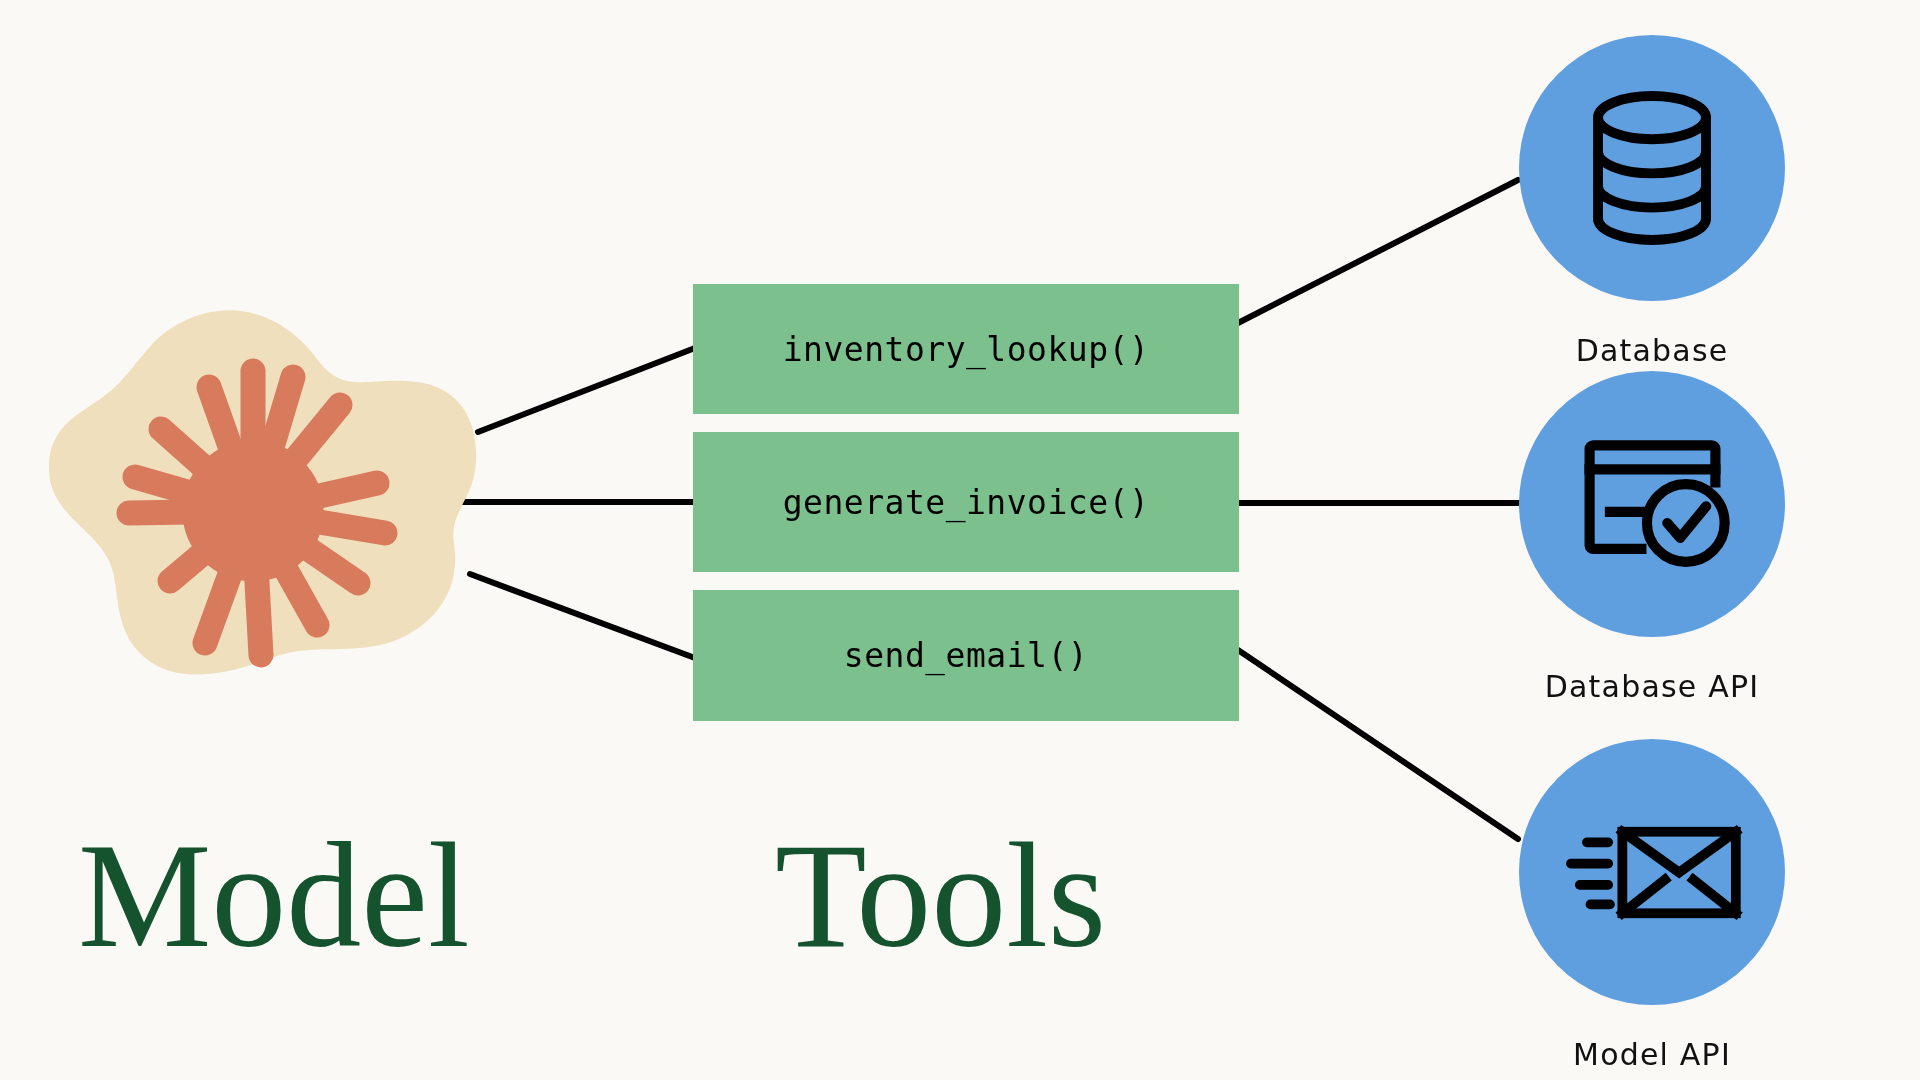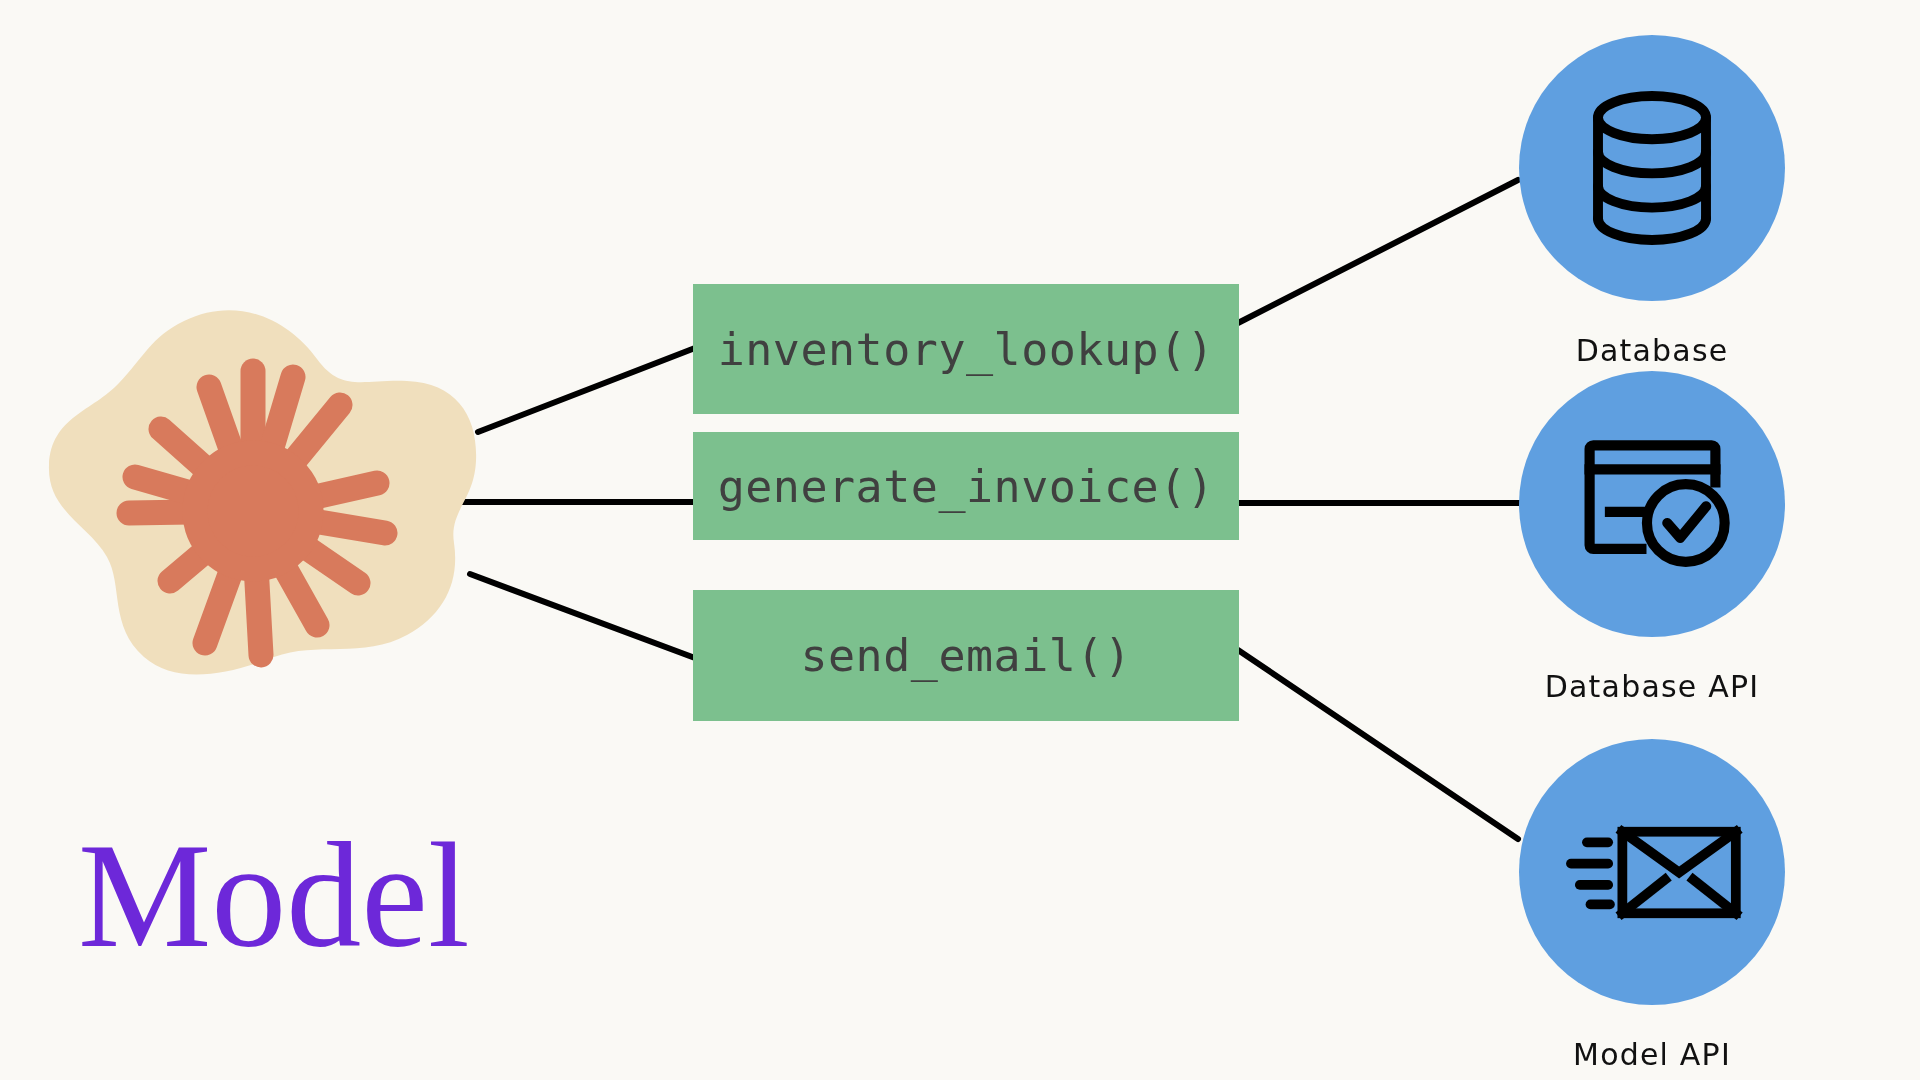--- a/index.html
+++ b/index.html
@@ -41,28 +41,28 @@
     left: 693px;
     width: 546px;
     background: #7cc08e;
     display: flex;
     align-items: center;
     justify-content: center;
     box-sizing: border-box;
   }
   .tool-box .tool-label {
     font-family: "DejaVu Sans Mono", "Liberation Mono", monospace;
-    font-size: 45px;
-    color: #404040;
+    font-size: 33px;
+    color: #000000;
     letter-spacing: 0.5px;
     white-space: nowrap;
     font-weight: 400;
   }
   #tool-0 { top: 284px; height: 130px; }
-  #tool-1 { top: 432px; height: 108px; }
+  #tool-1 { top: 432px; height: 140px; }
   #tool-2 { top: 590px; height: 131px; }
 
   
   .node {
     position: absolute;
     width: 266px;
     text-align: center;
   }
   .node-circle {
     width: 266px;
@@ -84,21 +84,21 @@
   }
   #node-0 { left: 1519px; top: 35px; }
   #node-1 { left: 1519px; top: 371px; }
   #node-2 { left: 1519px; top: 739px; }
 
   
   .caption {
     position: absolute;
     font-family: "Liberation Serif", "DejaVu Serif", serif;
     font-size: 150px;
-    color: #6d28d9;
+    color: #14532d;
     line-height: 1;
     white-space: nowrap;
   }
   #caption-model { left: 78px; top: 820px; }
   #caption-tools { left: 775px; top: 820px; }
 </style>
 </head>
 <body>
 
 <div id="stage">
@@ -206,14 +206,15 @@
           <path d="M9 45 L30 45"></path>
           <path d="M14 57 L30 57"></path>
           <path d="M20 68 L31 68"></path>
         </g>
       </svg>
     </div>
     <div class="node-label">Model API</div>
   </div>
 
   <div class="caption" id="caption-model">Model</div>
+  <div class="caption" id="caption-tools">Tools</div>
 
 </div>
 
 </body></html>

